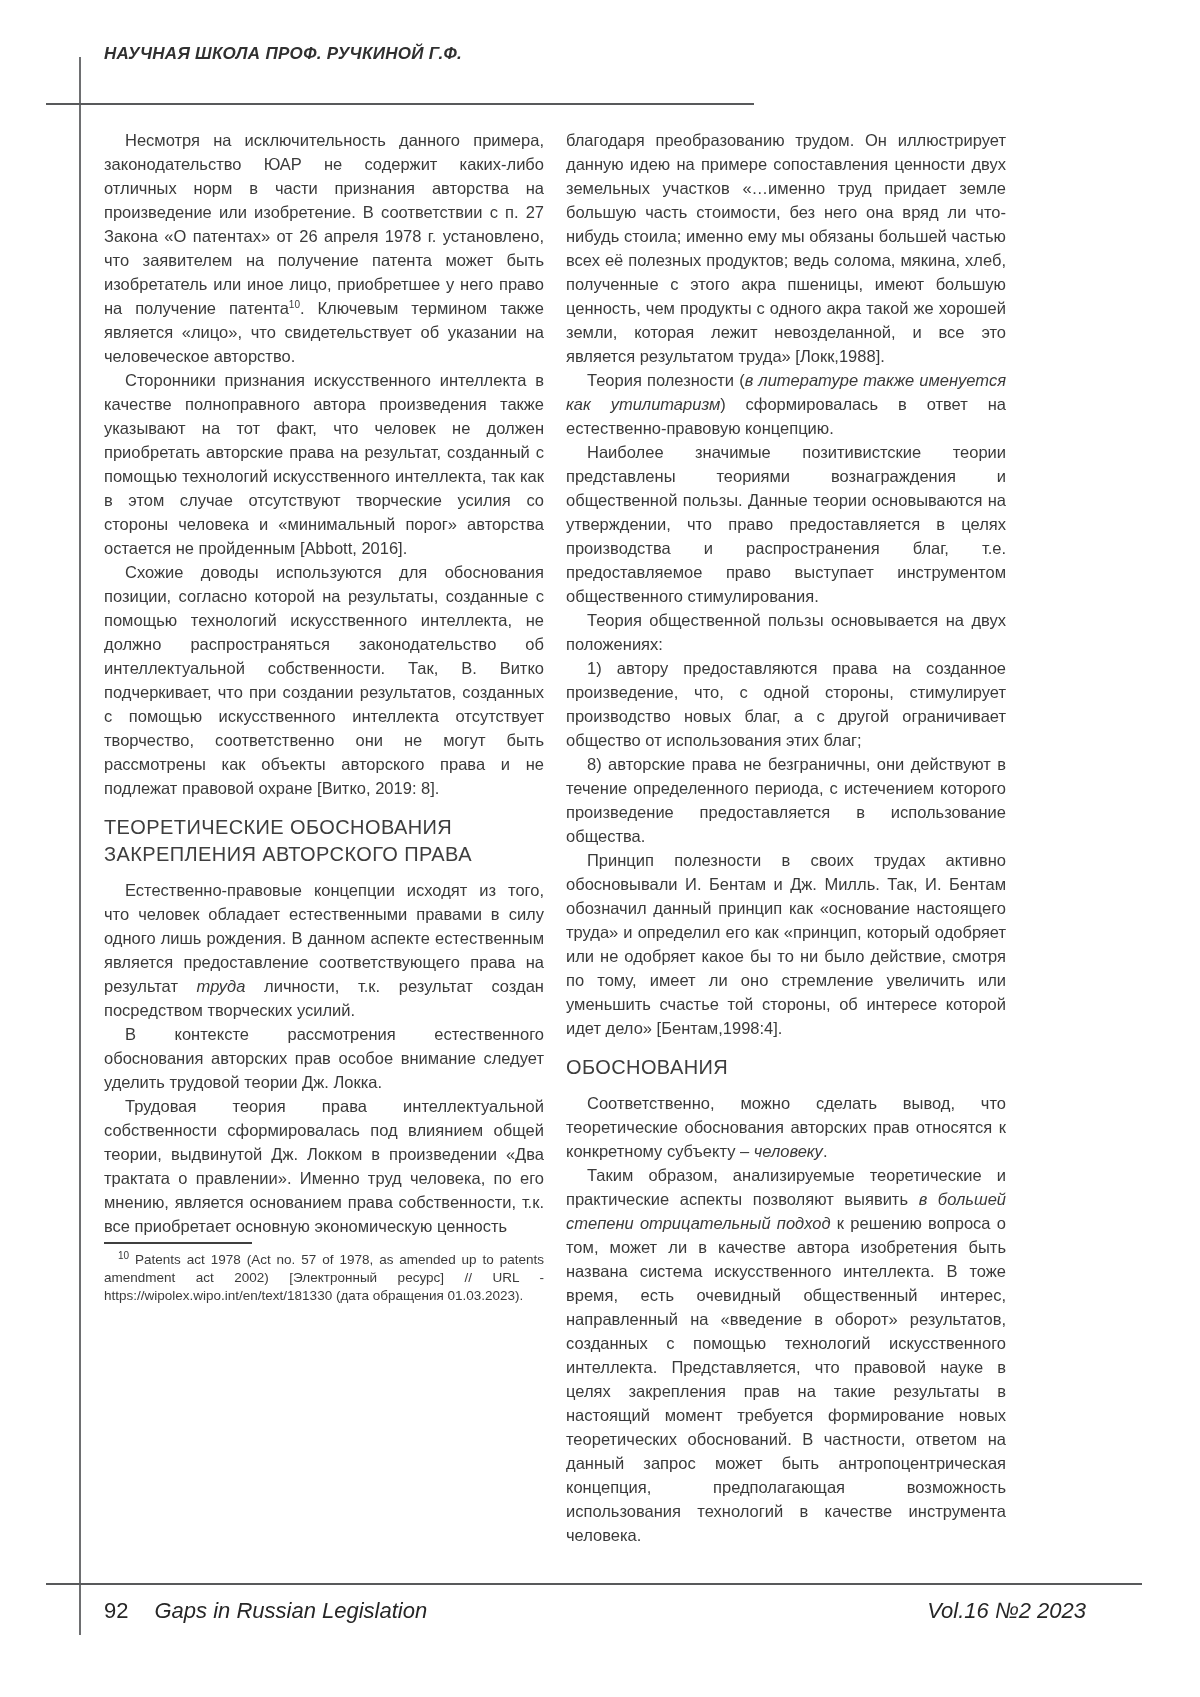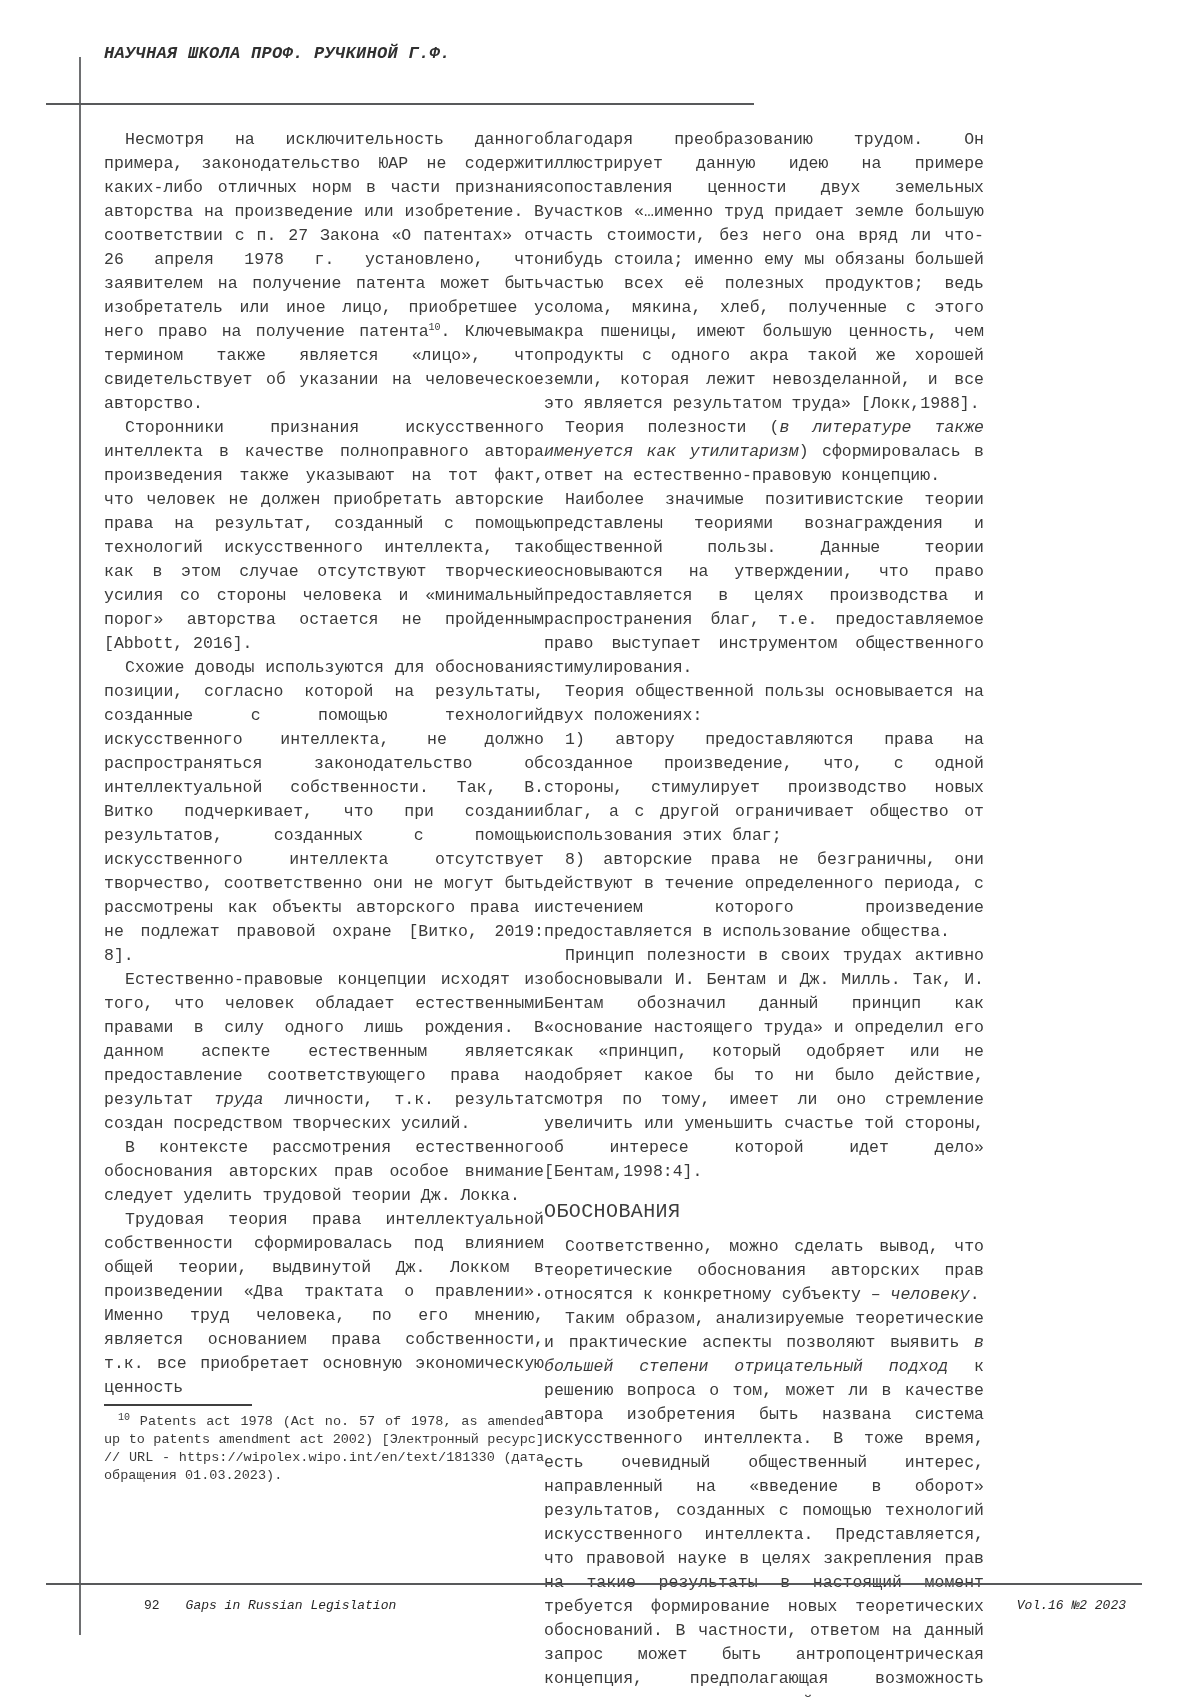--- a/index.html
+++ b/index.html
@@ -1,21 +1,21 @@
 <!DOCTYPE html>
 <html lang="ru"><head>
 <meta charset="utf-8">
 <style>
   html, body { margin: 0; padding: 0; background: #ffffff; }
   .page {
     position: relative;
     width: 1200px;
     height: 1697px;
     background: #ffffff;
-    font-family: Liberation Mono, monospace;
+    font-family: Liberation Sans, sans-serif;
     color: #3a3a3a;
     overflow: hidden;
   }
   .left-rule {
     position: absolute;
     left: 79px;
     top: 57px;
     width: 2px;
     height: 1578px;
     background: #6e6f71;
@@ -38,20 +38,21 @@
     width: 708px;
     height: 2px;
     background: #58595b;
   }
   .columns {
     position: absolute;
     left: 104px;
     top: 128px;
     width: 902px;
     display: flex;
+    gap: 22px;
   }
   .column {
     width: 440px;
     text-align: justify;
   }
   .body-paragraph {
     margin: 0;
     font-size: 16.5px;
     line-height: 24px;
     text-indent: 21px;
@@ -93,23 +94,22 @@
     background: #58595b;
   }
   .footer {
     position: absolute;
     left: 104px;
     top: 1598px;
     width: 982px;
     display: flex;
     justify-content: space-between;
     align-items: flex-start;
-    font-size: 13px;
+    font-size: 22px;
     color: #262626;
-    margin-left: 40px;
   }
   .footer-left { display: flex; gap: 26px; align-items: baseline; }
   .page-number { font-style: normal; }
   .journal-title, .issue-info, .issn-line { font-style: italic; }
   .issn-block { text-align: right; line-height: 26px; }
 </style>
 </head>
 <body>
 
 <div class="page">
@@ -119,20 +119,21 @@
   <div class="header-title">НАУЧНАЯ ШКОЛА ПРОФ. РУЧКИНОЙ Г.Ф.</div>
 
   <div class="header-rule"></div>
 
   <div class="columns">
 
     <div class="column">
     <p class="body-paragraph"><span>Несмотря на исключительность данного примера, законодательство ЮАР не содержит каких-либо отличных норм в части признания авторства на произведение или изобретение. В соответствии с п. 27 Закона «О патентах» от 26 апреля 1978 г. установлено, что заявителем на получение патента может быть изобретатель или иное лицо, приобретшее у него право на получение патента</span><sup>10</sup><span>. Ключевым термином также является «лицо», что свидетельствует об указании на человеческое авторство.</span></p>
         <p class="body-paragraph"><span>Сторонники признания искусственного интеллекта в качестве полноправного автора произведения также указывают на тот факт, что человек не должен приобретать авторские права на результат, созданный с помощью технологий искусственного интеллекта, так как в этом случае отсутствуют творческие усилия со стороны человека и «минимальный порог» авторства остается не пройденным [Abbott, 2016].</span></p>
         <p class="body-paragraph"><span>Схожие доводы используются для обоснования позиции, согласно которой на результаты, созданные с помощью технологий искусственного интеллекта, не должно распространяться законодательство об интеллектуальной собственности. Так, В. Витко подчеркивает, что при создании результатов, созданных с помощью искусственного интеллекта отсутствует творчество, соответственно они не могут быть рассмотрены как объекты авторского права и не подлежат правовой охране [Витко, 2019: 8].</span></p>
+        <h2 class="section-heading">ТЕОРЕТИЧЕСКИЕ ОБОСНОВАНИЯ ЗАКРЕПЛЕНИЯ АВТОРСКОГО ПРАВА</h2>
         <p class="body-paragraph"><span>Естественно-правовые концепции исходят из того, что человек обладает естественными правами в силу одного лишь рождения. В данном аспекте естественным является предоставление соответствующего права на результат </span><em>труда</em><span> личности, т.к. результат создан посредством творческих усилий.</span></p>
         <p class="body-paragraph"><span>В контексте рассмотрения естественного обоснования авторских прав особое внимание следует уделить трудовой теории Дж. Локка.</span></p>
         <p class="body-paragraph"><span>Трудовая теория права интеллектуальной собственности сформировалась под влиянием общей теории, выдвинутой Дж. Локком в произведении «Два трактата о правлении». Именно труд человека, по его мнению, является основанием права собственности, т.к. все приобретает основную экономическую ценность</span></p>
         <div class="footnote">
           <div class="footnote-rule"></div>
           <p class="footnote-text"><sup>10</sup><span> Patents act 1978 (Act no. 57 of 1978, as amended up to patents amendment act 2002) [Электронный ресурс] // URL -  https://wipolex.wipo.int/en/text/181330 (дата обращения 01.03.2023).</span></p>
         </div>
       </div>
 
     <div class="column">

